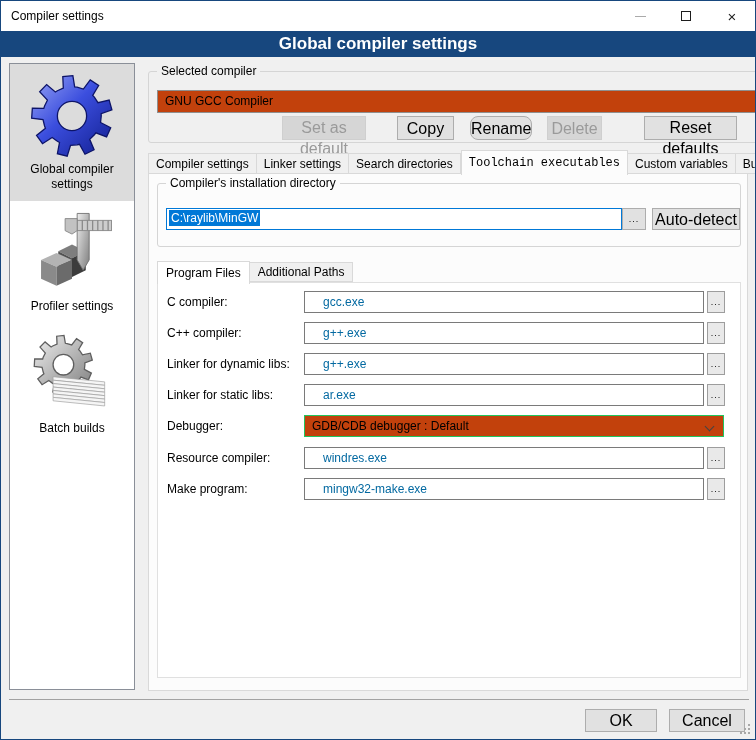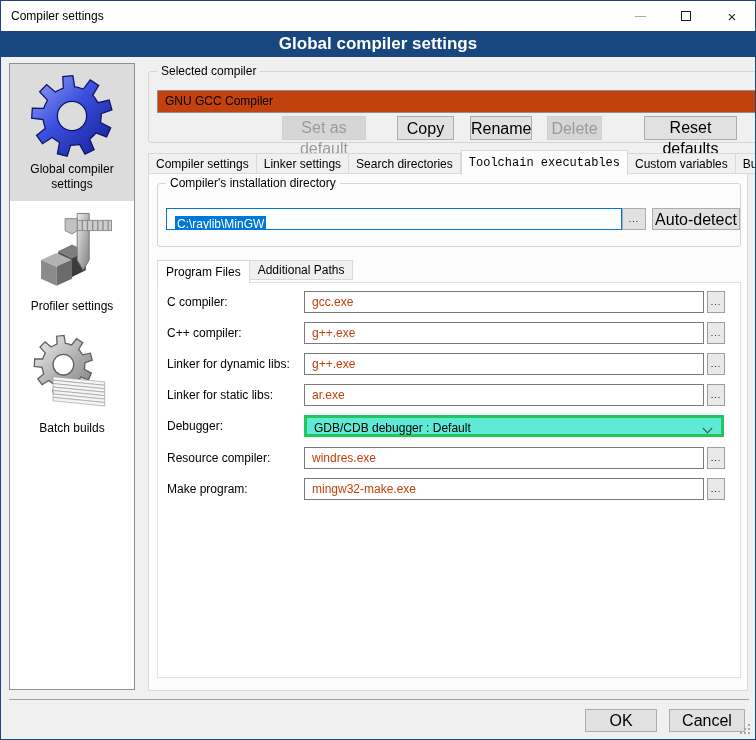--- a/index.html
+++ b/index.html
@@ -48,38 +48,38 @@
   .tab.active { height:25px; line-height:24px; background:#fcfcfc; border-left-width:1px; border-bottom:none; margin-bottom:-1px; position:relative; z-index:3;font-family:Liberation Mono, monospace; }
   .tab.clip { width:42px; overflow:hidden; border-right:none; padding-right:0; }
   .tab-arrows { display:flex; gap:1px; margin-left:1px; margin-bottom:2px; }
   .tarrow { width:16px; height:21px; background:#fdfdfd; border:1px solid #c2c2c2; font-size:8px; line-height:19px; text-align:center; }
 
   .tabpage { position:absolute; left:147px; top:116px; width:600px; height:518px; background:#fcfcfc; border:1px solid #d9d9d9; }
 
   
   .instgroup { left:8px; top:9px; width:584px; height:64px; }
   .instgroup > .glabel { background:#fcfcfc; }
-  .pathbox { position:absolute; left:8px; top:24px; width:456px; height:22px; background:#fff; border:1px solid #0078d7; padding:8px; white-space:nowrap; overflow:hidden; }
+  .pathbox { position:absolute; left:8px; top:24px; width:456px; height:22px; background:#fff; border:1px solid #0078d7; padding:2px; white-space:nowrap; overflow:hidden; }
   .pathbox .sel { background:#0078d7; color:#fff; padding:1px 2px; }
   .inst-browse { left:464px; top:24px; width:24px; height:22px; font-size:9px; letter-spacing:1px; line-height:18px; padding:0; }
   .autodetect { left:494px; top:24px; width:88px; height:22px; height:22px; line-height:19px; }
   .note { position:absolute; left:8px; top:50px; width:578px; color:#990000; white-space:nowrap; overflow:hidden; }
 
   
-  .subtabs { position:absolute; left:8px; top:86px; height:23px; display:flex; align-items:flex-start; }
+  .subtabs { position:absolute; left:8px; top:86px; height:23px; display:flex; align-items:center; }
   .subtab { height:20px; line-height:19px; padding:0 8px; background:#f0f0f0; border:1px solid #d9d9d9; border-left-width:0; white-space:nowrap; }
   .subtab:first-child { border-left-width:1px; }
   .subtab.active { height:23px; line-height:22px; background:#fff; border-left-width:1px; border-bottom:none; margin-bottom:-1px; position:relative; z-index:2; }
   .innerpage { position:absolute; left:8px; top:108px; width:584px; height:396px; background:#fff; border:1px solid #e0e0e0; }
 
   .frow { position:absolute; left:0; width:100%; height:22px; }
   .flabel { position:absolute; left:9px; top:4px; white-space:nowrap; }
-  .ftext { position:absolute; left:146px; width:400px; height:22px; background:#fff; border:1px solid #7a7a7a; padding:0 7px; font-family:inherit; font-size:12px; color:#c2410c; }
+  .ftext { position:absolute; left:146px; width:400px; height:22px; background:#fff; border:1px solid #7a7a7a; padding:0 18px; font-family:inherit; font-size:12px; color:#0369a1; }
   .fbrowse { position:absolute; left:549px; width:18px; height:22px; font-size:9px; letter-spacing:1px; line-height:18px; padding:0; background:#e9e9e9; border-color:#9d9d9d; }
-  .fselect { position:absolute; left:146px; width:420px; height:22px; background:#5eead4; border:3px solid #22c55e; line-height:20px; padding:0 7px; }
+  .fselect { position:absolute; left:146px; width:420px; height:22px; background:#c2410c; border:1px solid #22c55e; line-height:20px; padding:0 7px; }
 
   
   .fdivider { position:absolute; left:8px; top:642px; width:740px; height:1px; background:#a2a2a2; }
   .okbtn { left:584px; top:652px; width:72px; height:23px; line-height:20px; }
   .cancelbtn { left:668px; top:652px; width:76px; height:23px; line-height:20px; }
   .grip { position:absolute; right:5px; bottom:5px; width:2px; height:2px; background:#a8a8a8;
           box-shadow:-4px 0 0 #a8a8a8, -8px 0 0 #a8a8a8, 0 -4px 0 #a8a8a8, -4px -4px 0 #a8a8a8, 0 -8px 0 #a8a8a8; }
 </style>
 </head>
 <body>
@@ -160,21 +160,21 @@
     </div>
 
     <div class="groupbox selcomp">
       <span class="glabel">Selected compiler</span>
       <div class="combo">
         <span>GNU GCC Compiler</span>
         <span class="chev"></span>
       </div>
       <button class="btn disabled" style="left:133px;top:44px;width:84px;">Set as default</button>
       <button class="btn" style="left:248px;top:44px;width:57px;">Copy</button>
-      <button class="btn" style="left:321px;top:44px;width:62px;">Rename</button>
+      <button class="btn" style="left:321px;top:44px;width:62px;border-radius:8px;">Rename</button>
       <button class="btn disabled" style="left:398px;top:44px;width:55px;">Delete</button>
       <button class="btn" style="left:495px;top:44px;width:93px;">Reset defaults</button>
     </div>
 
     <div class="tabstrip">
       <div class="tab">Compiler settings</div>
       <div class="tab">Linker settings</div>
       <div class="tab">Search directories</div>
       <div class="tab active">Toolchain executables</div>
       <div class="tab">Custom variables</div>

